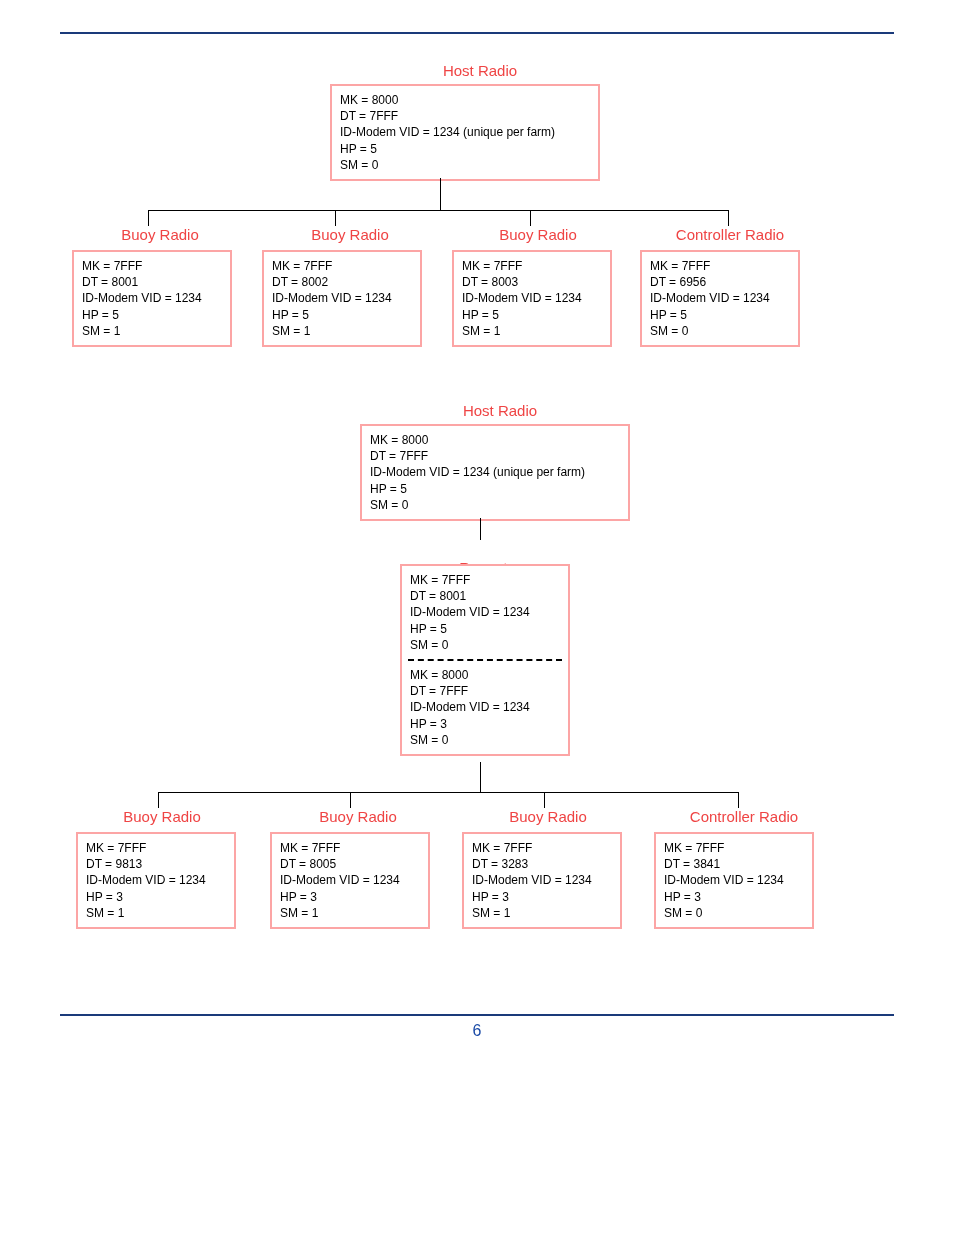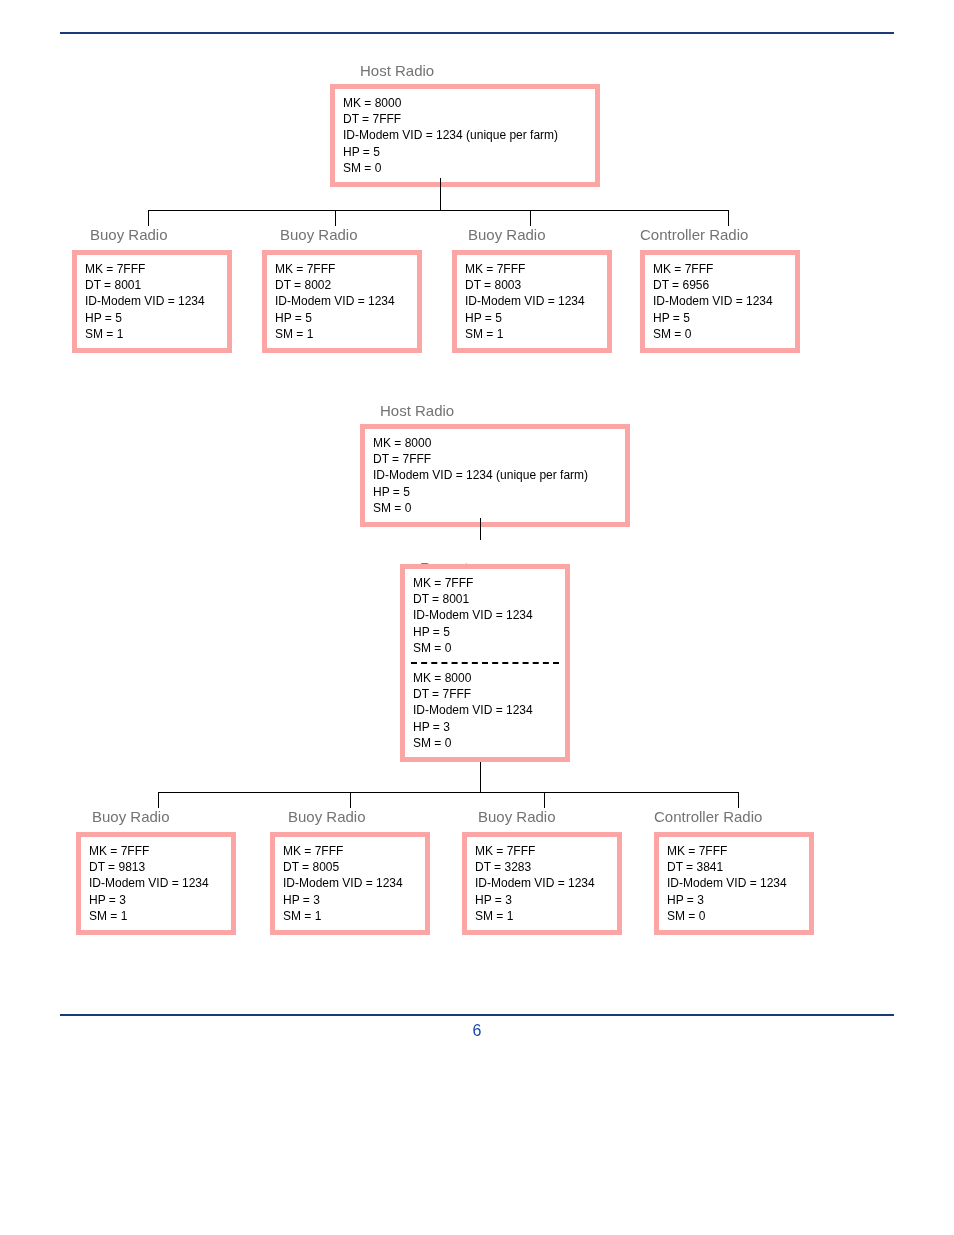--- a/index.html
+++ b/index.html
@@ -30,30 +30,31 @@
   }
   .diagram { position: relative; }
   .pagefoot {
     text-align: center;
     color: #1a4aa6;
     font-size: 16px;
     padding-bottom: 30px;
   }
   .node-box {
     position: absolute;
-    border: 5px solid #fca5a5;
+    border: 2px solid #fca5a5;
     background: #fff;
     padding: 6px 8px;
     font-size: 12px;
     line-height: 1.35;
   }
   .node-label {
     position: absolute;
     font-size: 15px;
-    color: #737373;
+    color: #ef4444;
+    text-align: center;
   }
   .line {
     position: absolute;
     background: #000;
   }
   .dash {
     position: absolute;
     border-top: 2px dashed #000;
     height: 0;
   }

